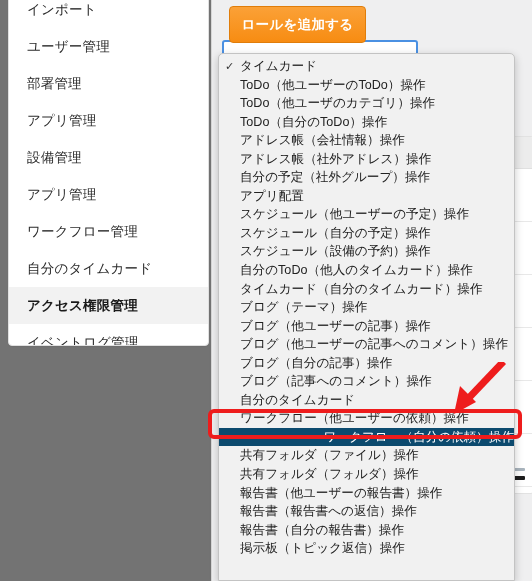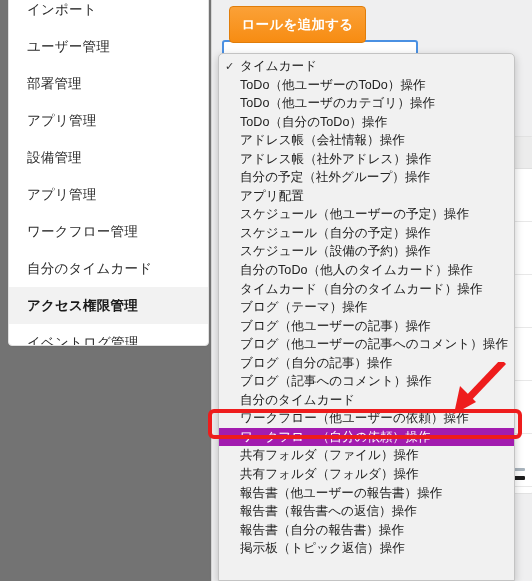--- a/index.html
+++ b/index.html
@@ -177,22 +177,23 @@
   }
   .menu-item .check {
     position: absolute;
     left: 6px;
     top: 0;
     font-size: 11px;
     color: #333;
     line-height: 18.55px;
   }
   .menu-item.selected {
-    background: #a21caf;
+    background: #0c4a6e;
     color: #ffffff;
+    text-align: right;
   }
 
   
   .red-box {
     position: absolute;
     left: 208px;
     top: 409px;
     width: 314px;
     height: 30px;
     border: 4px solid #ee1c1c;

